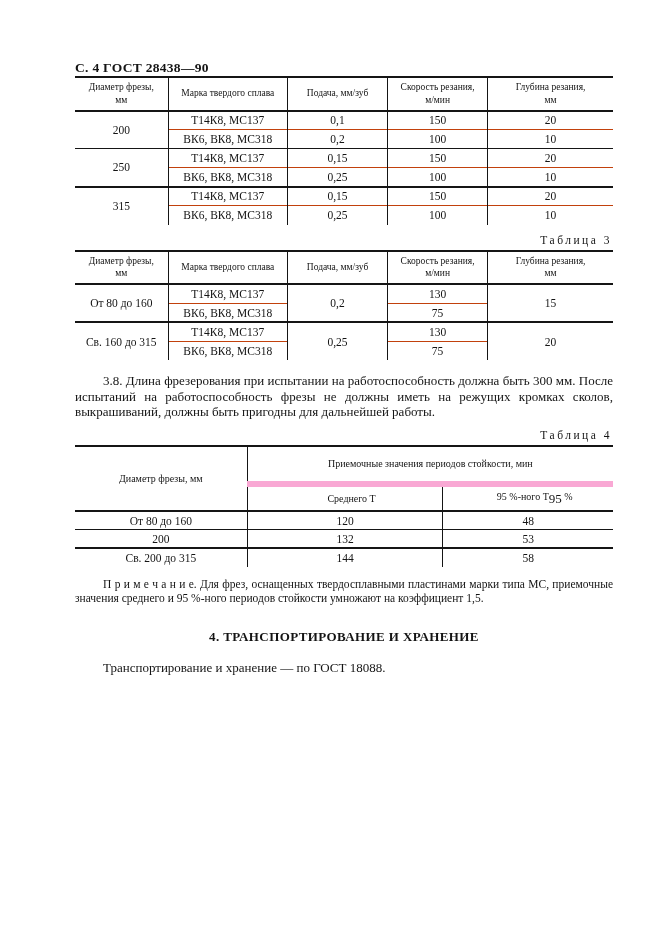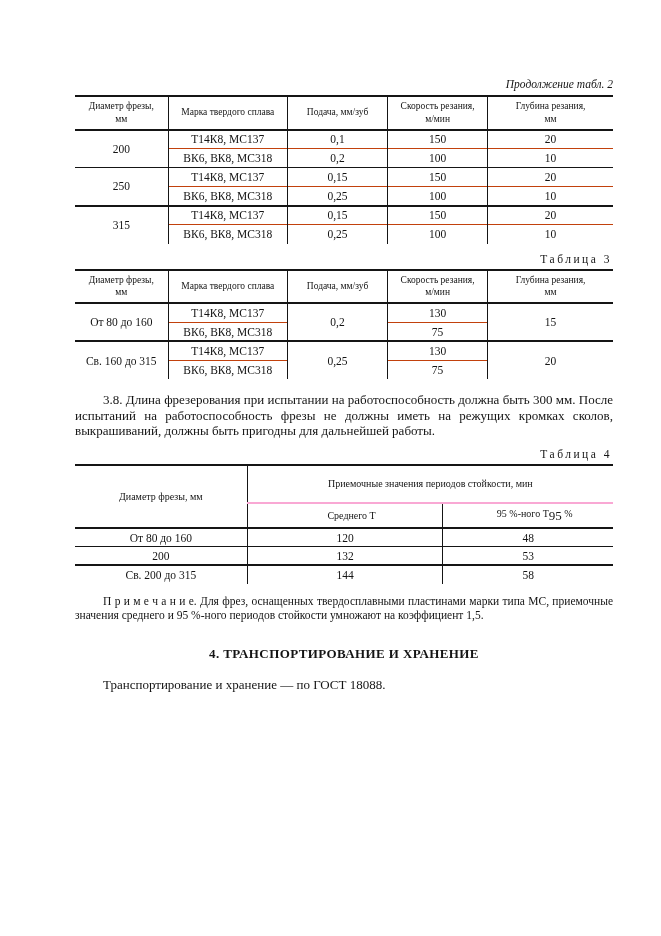--- a/index.html
+++ b/index.html
@@ -24,38 +24,38 @@
     white-space: pre-line; height: 30px; padding: 3px 4px;
     border-bottom: 2.5px solid #151515;
   }
   td { font-size: 11.5px; height: 19px; }
   .vl { border-left: 1.5px solid #151515; }
   tr.inner td { border-top: 1px solid #c2410c; }
   tr.gthin td { border-top: 1.2px solid #151515; }
   tr.gthick td { border-top: 2.5px solid #151515; }
 
   .t4 thead th { font-size: 10px; }
-  .t4 thead th.grouphdr { height: 38px; border-bottom: 2px solid #f9a8d4; }
+  .t4 thead th.grouphdr { height: 38px; border-bottom: 6px solid #f9a8d4; }
   .t4 thead th.subhdr { height: 21px; padding-left: 17px; }
   .t4 td { height: 18.5px; }
   .t4 sub { font-size: 13px; margin-top: 48px; }
 
   .para { margin: 12px 0 0; font-size: 13px; line-height: 15.5px; text-align: justify; text-indent: 28px; }
   .para-first { margin-top: 13px; }
   .note { margin: 10px 0 14px; font-size: 11.5px; line-height: 14.5px; text-align: justify; text-indent: 28px; }
   .sec-heading { margin: 23px 0 0; text-align: center; font-size: 13px; font-weight: bold; letter-spacing: 0.4px; }
   .sec-body { margin: 15px 0 0; font-size: 13px; text-indent: 28px; }
 </style>
 </head>
 <body>
 
 <div class="page">
 
-
-  <div class="cont-label">Продолжение табл. 2</div>
+  <div class="doc-header">С. 4 ГОСТ 28438—90</div>
+
 
   <table class="t2">
     <colgroup>
       <col style="width:17.3%">
         <col style="width:22.2%">
         <col style="width:18.6%">
         <col style="width:18.6%">
         <col style="width:23.3%">
     </colgroup>
     <thead>

